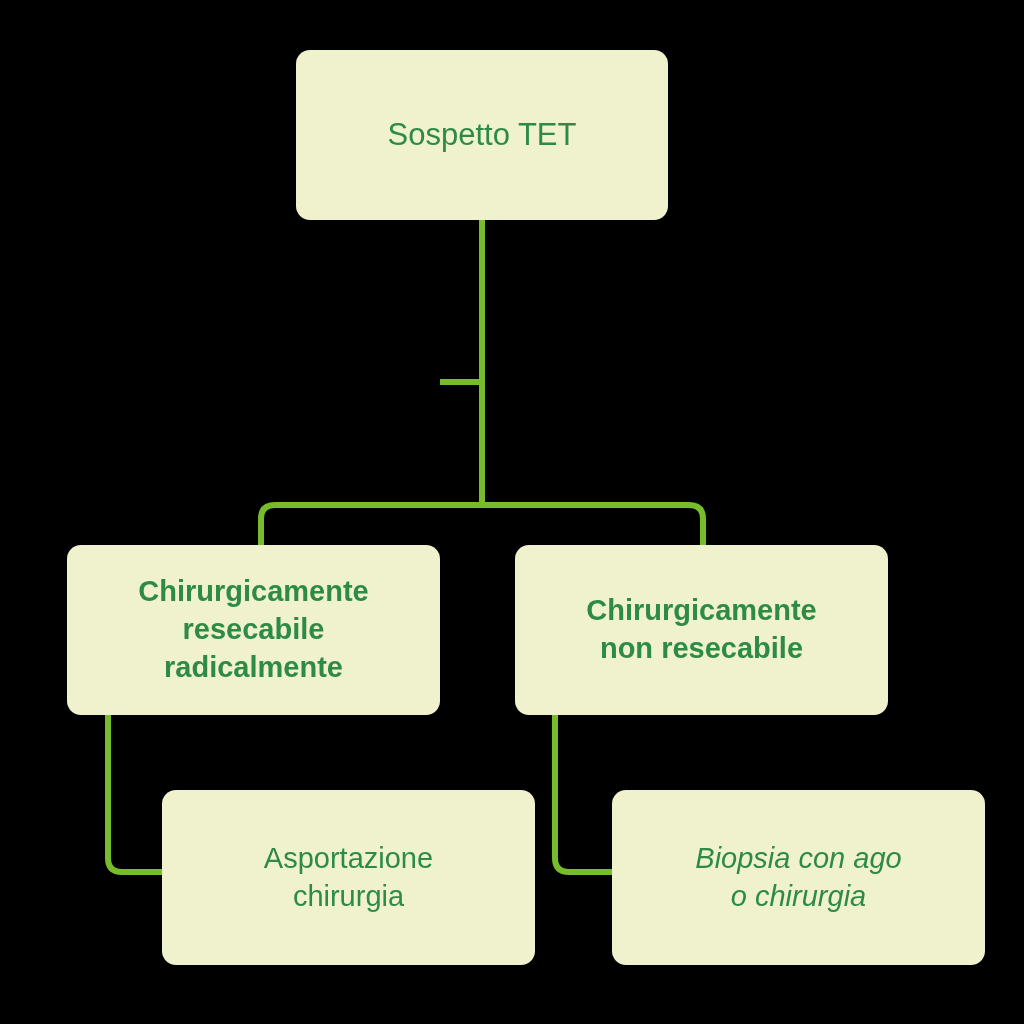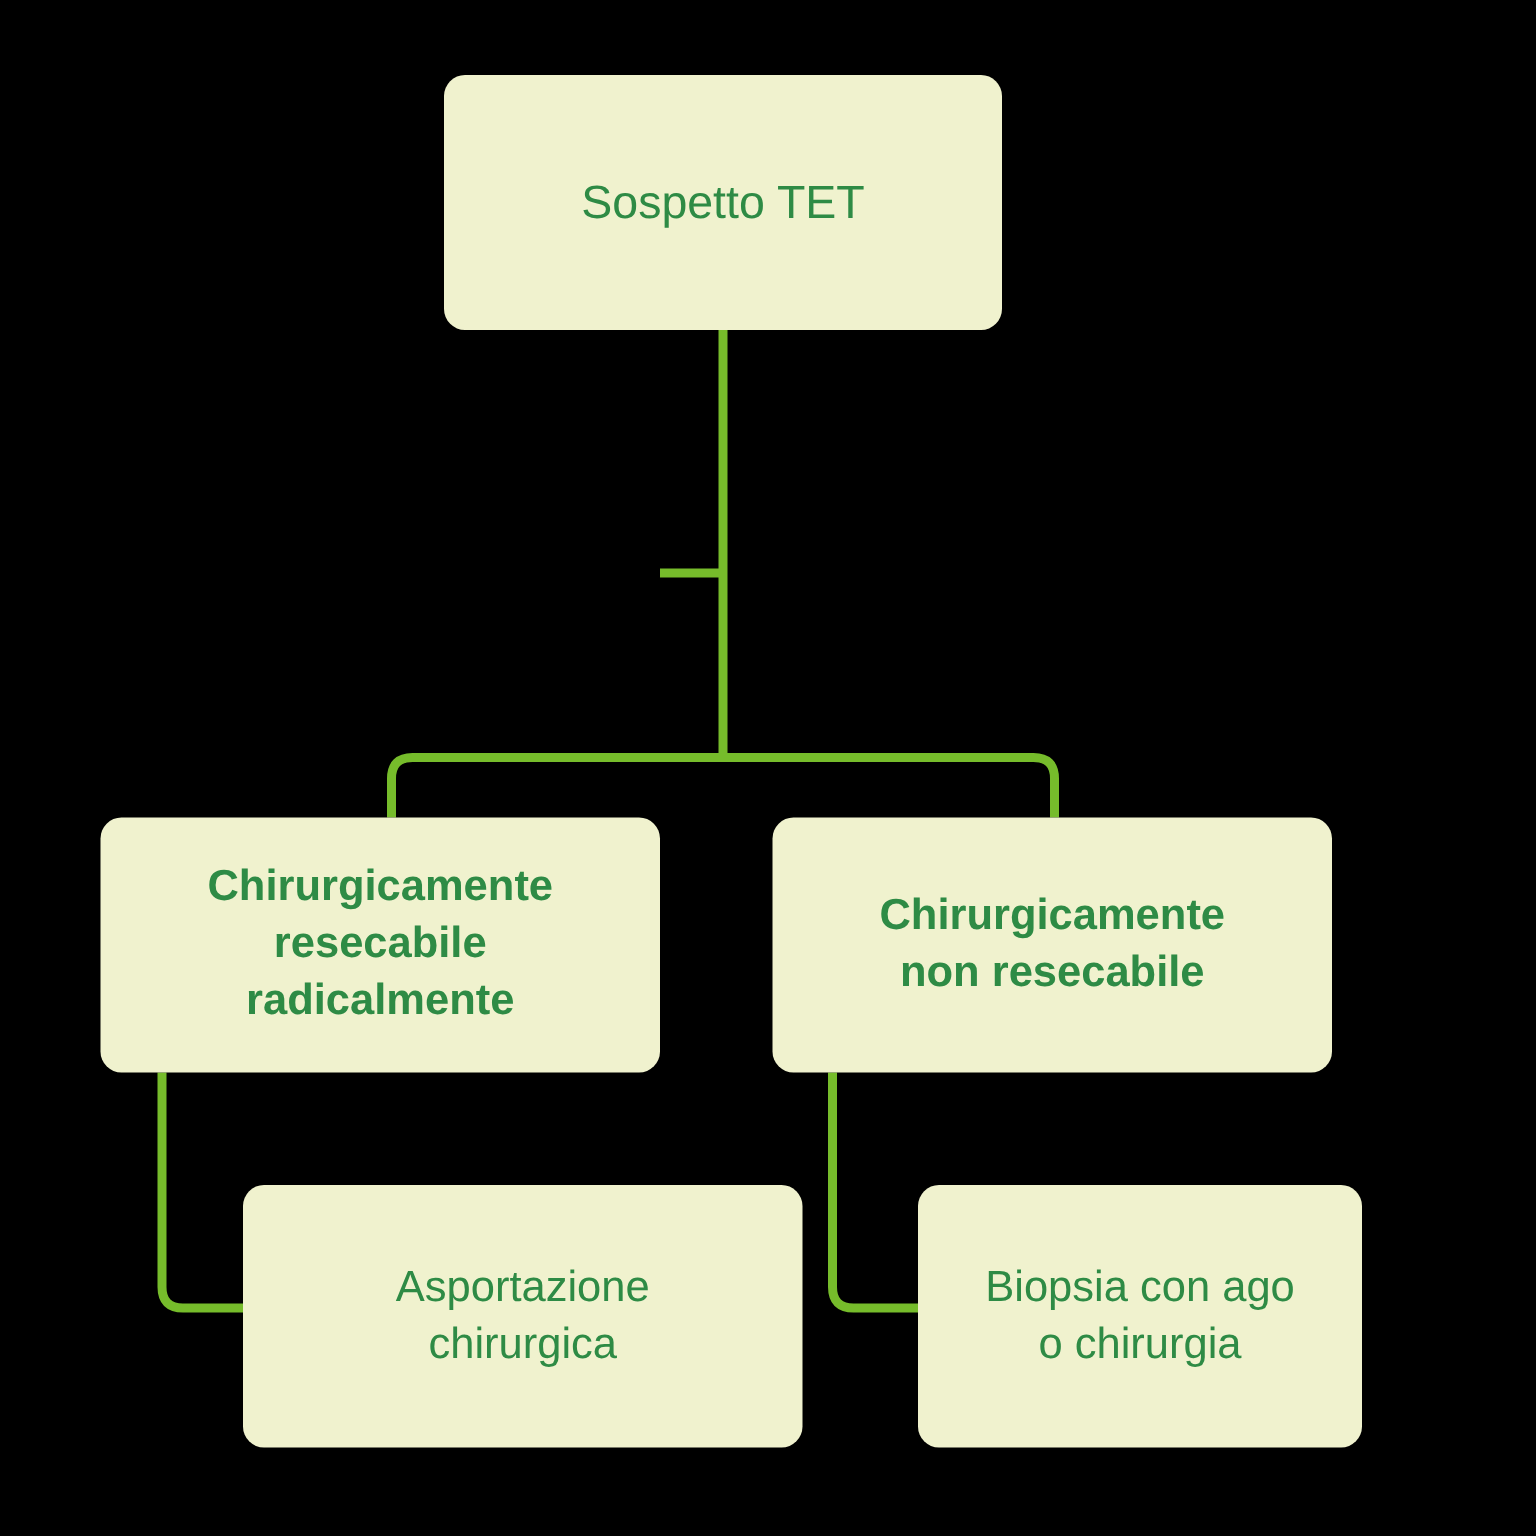--- a/index.html
+++ b/index.html
@@ -70,25 +70,26 @@
     top: 790px;
     width: 373px;
     height: 175px;
     font-size: 29px;
     font-weight: 400;
     line-height: 1.3;
   }
   .node-leaf-right {
     left: 612px;
     top: 790px;
-    width: 296px;
+    width: 373px;
     height: 175px;
     font-size: 29px;
     font-weight: 400;
     line-height: 1.3;
+    font-style: italic;
   }
   #edges {
     position: absolute;
     left: 0;
     top: 0;
     width: 1024px;
     height: 1024px;
     pointer-events: none;
   }
 </style>
@@ -112,18 +113,18 @@
 
 
   <div class="node node-branch-left">Chirurgicamente
 resecabile
 radicalmente</div>
 
   <div class="node node-branch-right">Chirurgicamente
 non resecabile</div>
 
   <div class="node node-leaf-left">Asportazione
-chirurgica</div>
+chirurgia</div>
 
   <div class="node node-leaf-right">Biopsia con ago
 o chirurgia</div>
 
 </div>
 
 </body></html>

